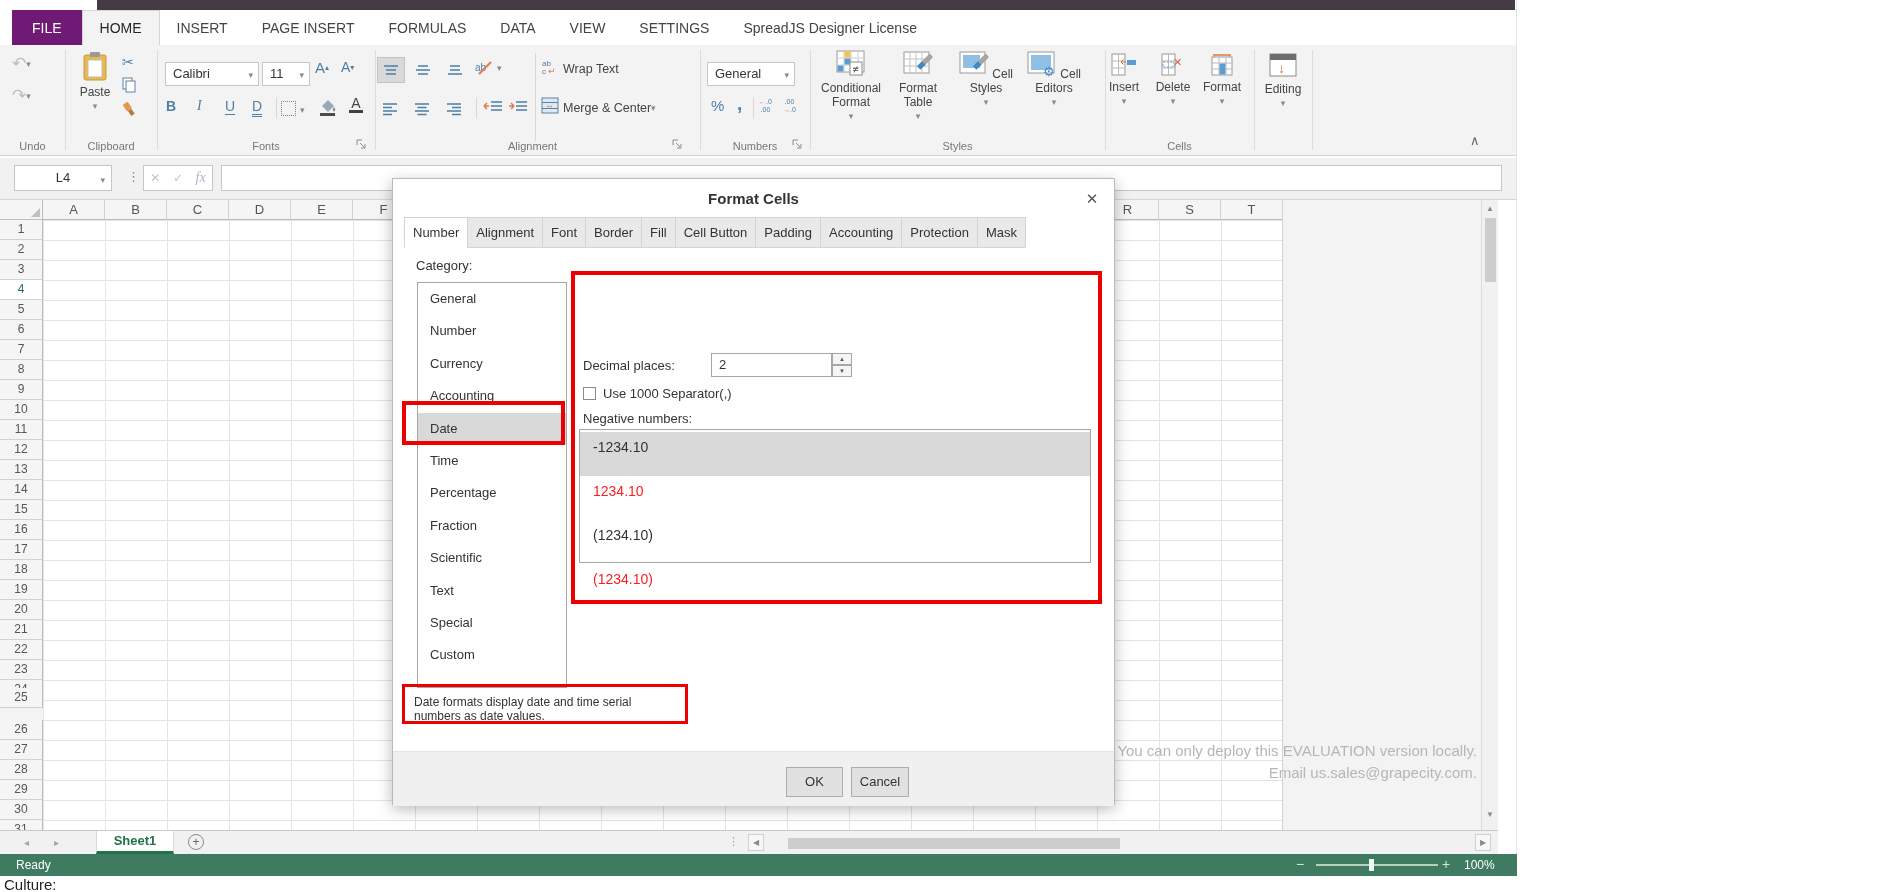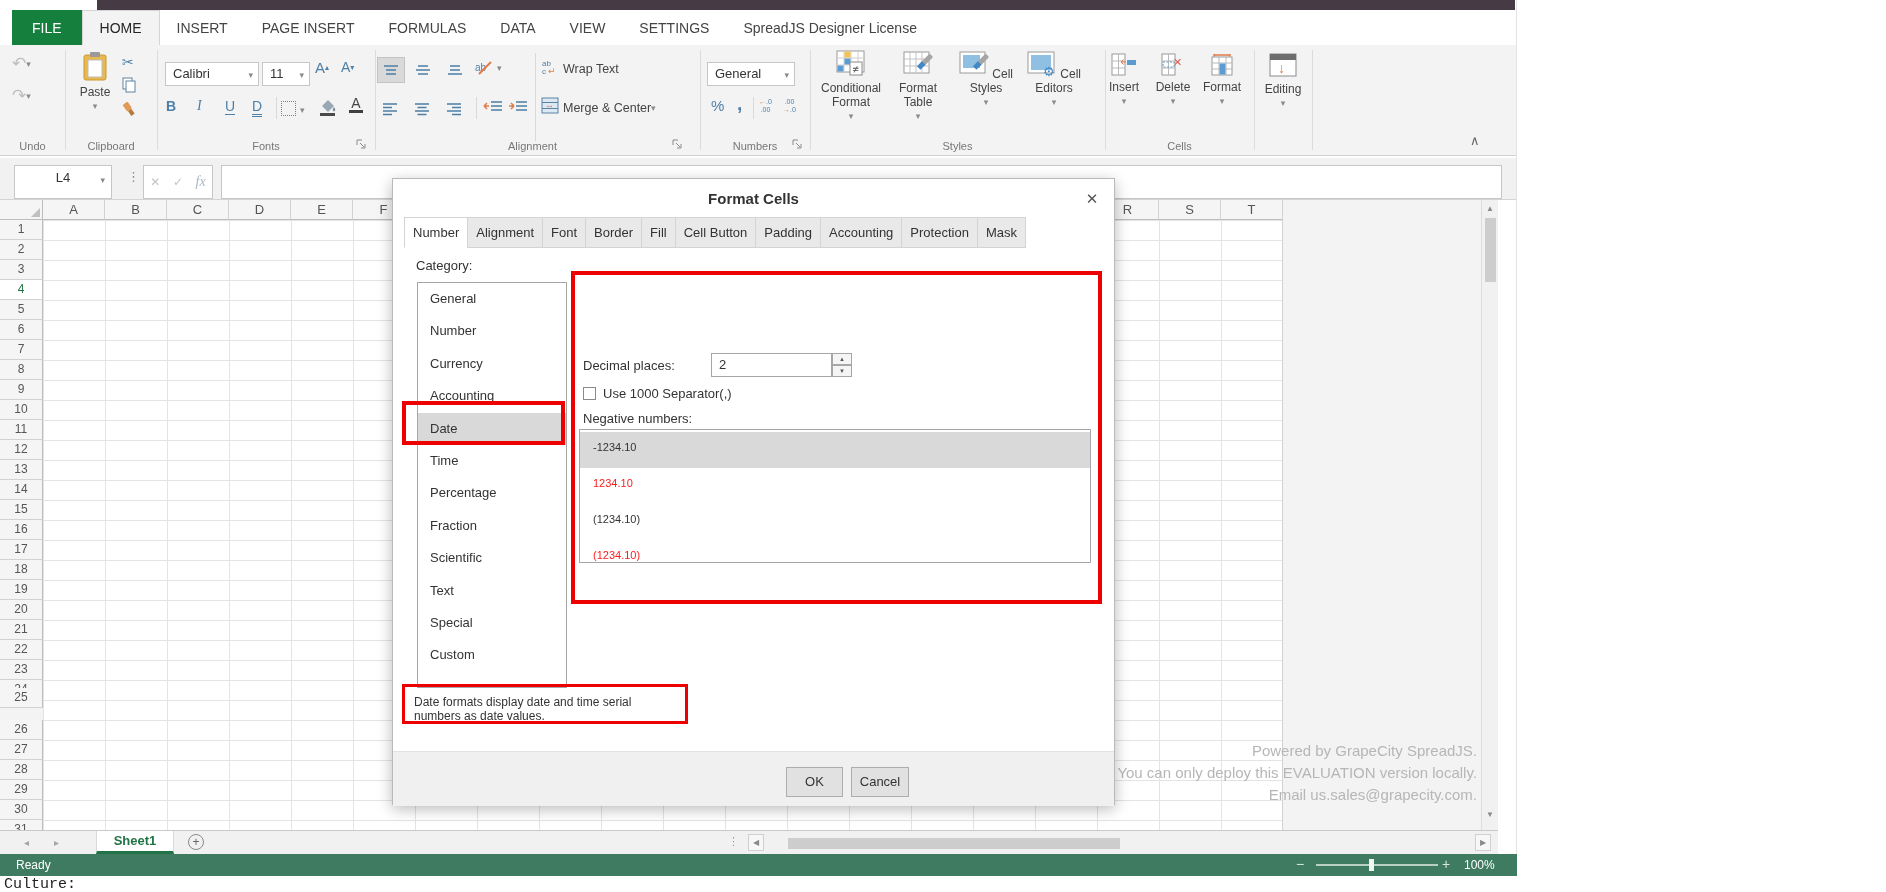--- a/index.html
+++ b/index.html
@@ -6,42 +6,42 @@
   html,body { width:1886px; height:892px; background:#fff; overflow:hidden;
     font-family:"Liberation Sans","DejaVu Sans",sans-serif; color:#444; }
   .abs { position:absolute; }
   
   #app { position:absolute; left:0; top:0; width:1517px; height:876px; background:#fff; border-right:1px solid #e4e4e4; }
   #topbar { position:absolute; left:97px; top:0; width:1418px; height:10px; background:#463a44; }
   #topnotch { position:absolute; left:397px; top:0; width:51px; height:14px; background:#463a44; }
   
   #menubar { position:absolute; left:0; top:10px; width:100%; height:35px; background:#fff; display:flex; align-items:stretch; }
   .mtab { display:flex; align-items:center; padding:0 17px; font-size:14px; color:#444; white-space:nowrap; }
-  .mtab.file { background:#15803d; color:#fff; margin-left:12px; padding:0 20px; }
+  .mtab.file { background:#701a75; color:#fff; margin-left:12px; padding:0 20px; }
   .mtab.active { background:#f3f3f3; border:1px solid #d4d4d4; border-bottom:none; color:#262626; }
   
   #ribbon { position:absolute; left:0; top:45px; width:100%; height:111px; background:#f3f3f3; border-bottom:1px solid #d2d2d2; font-size:12px; }
   .gsep { position:absolute; top:5px; height:100px; width:1px; background:#dcdcdc; }
   .glabel { position:absolute; bottom:3px; font-size:11px; color:#777; text-align:center; }
   .launcher { position:absolute; bottom:5px; width:11px; height:11px; }
   .combo { position:absolute; height:24px; background:#fff; border:1px solid #c6c6c6; font-size:13px; color:#333; line-height:22px; padding-left:7px; }
   .combo .dd { position:absolute; right:5px; top:1px; color:#8a8a8a; font-size:9px; }
   .dd { color:#8a8a8a; font-size:9px; }
   .iconbtn { position:absolute; display:flex; align-items:center; justify-content:center; }
   .blue { color:#4e7fa6; }
   .grayed { color:#bdbdbd; }
   .selbox { background:#d9d9d9; border:1px solid #c3c3c3; }
   .bigbtn { position:absolute; top:5px; width:66px; text-align:center; }
   .bigbtn .blabel { font-size:12px; color:#444; line-height:13px; margin-top:3px; }
   .bigbtn .dd { display:block; margin-top:2px; }
   .minisep { position:absolute; width:1px; background:#d9d9d9; }
   #ribbon-chevron { position:absolute; left:1470px; top:88px; font-size:13px; color:#666; }
   
   #formulabar { position:absolute; left:0; top:158px; width:100%; height:42px; background:#f1f1f1; border-bottom:1px solid #d4d4d4; }
-  .whitebox { position:absolute; background:#fff; border:1px solid #c6c6c6; height:34px; top:7px; }
+  .whitebox { position:absolute; background:#fff; border:1px solid #c6c6c6; height:26px; top:7px; }
   #namebox { left:14px; width:98px; font-size:13px; color:#333; text-align:center; line-height:24px; }
   #namebox .dd { position:absolute; right:6px; top:2px; }
   #fb-dots { position:absolute; left:127px; top:11px; color:#8a8a8a; font-size:13px; letter-spacing:0; }
   #fxbox { left:143px; width:70px; display:flex; align-items:center; justify-content:space-around; color:#c3c3c3; font-size:12px; }
   #fxbox .fx { font-family:"Liberation Serif","DejaVu Serif",serif; font-style:italic; color:#a9b7c9; font-size:14px; }
   #fbinput { left:221px; width:1281px; }
   
   #gridwrap { position:absolute; left:0; top:200px; width:1498px; height:630px; background:#f3f3f3; overflow:hidden; }
   #corner { position:absolute; left:0; top:0; width:43px; height:20px; background:#f5f5f5; border-right:1px solid #bdbdbd; border-bottom:1px solid #bdbdbd; }
   #corner:after { content:""; position:absolute; right:2px; bottom:2px; border-style:solid; border-width:0 0 9px 9px; border-color:transparent transparent #c0c0c0 transparent; }
@@ -66,21 +66,21 @@
   .harr { position:absolute; top:3px; width:16px; height:17px; border:1px solid #d0d0d0; background:#f7f7f7; color:#8a8a8a; font-size:8px; text-align:center; line-height:15px; }
   #hthumb { position:absolute; left:788px; top:7px; width:332px; height:11px; background:#cdcdcd; }
   
   #statusbar { position:absolute; left:0; top:854px; width:1517px; height:22px; background:#3e7b60; color:#fff; }
   #ready { position:absolute; left:16px; top:0; font-size:12px; line-height:22px; }
   #zoomout { position:absolute; left:1296px; top:0; font-size:14px; color:#d9e6de; line-height:20px; }
   #zoomtrack { position:absolute; left:1316px; top:10px; width:122px; height:2px; background:#b9cfc2; }
   #zoomthumb { position:absolute; left:1369px; top:5px; width:5px; height:12px; background:#f2f6f3; }
   #zoomin { position:absolute; left:1442px; top:0; font-size:14px; color:#d9e6de; line-height:20px; }
   #zoomlevel { position:absolute; left:1464px; top:0; font-size:12px; line-height:22px; }
-  #culture { position:absolute; left:4px; top:876px; font-size:15px; color:#222;font-family:Liberation Mono, monospace; }
+  #culture { position:absolute; left:4px; top:876px; font-size:15px; color:#222; }
   
   #dialog { position:absolute; left:392px; top:178px; width:723px; height:627px; background:#fff; border:1px solid #b9b9b9; box-shadow:0 4px 14px rgba(0,0,0,.28); z-index:50; }
   #dlg-title { position:absolute; left:0; top:0; width:100%; height:38px; text-align:center; font-size:15px; font-weight:600; color:#333; line-height:40px; }
   #dlg-close { position:absolute; right:12px; top:10px; width:20px; height:20px; font-size:15px; color:#555; text-align:center; line-height:20px; }
   #dlg-tabs { position:absolute; left:11px; top:38px; width:692px; height:31px; display:flex; }
   .dtab { background:#e9e9e9; border:1px solid #d4d4d4; margin-right:-1px; padding:0 8px; font-size:13px; color:#333; line-height:29px; white-space:nowrap; }
   .dtab.active { background:#fff; border-bottom-color:#fff; }
   #dlg-catlabel { position:absolute; left:23px; top:79px; font-size:13px; color:#333; }
   #dlg-catlist { position:absolute; left:24px; top:103px; width:150px; height:406px; border:1px solid #a6a6a6; background:#fff; overflow:hidden; }
   .citem { height:32.4px; line-height:32.4px; padding-left:12px; font-size:13px; color:#333; }
@@ -89,21 +89,21 @@
   #sample-fieldset legend { font-size:12px; color:#444; margin-left:6px; padding:0 3px; }
   #sample-value { position:absolute; left:10px; top:22px; font-size:13px; color:#333; }
   #dec-label { position:absolute; left:190px; top:179px; font-size:13px; color:#333; }
   #dec-input { position:absolute; left:318px; top:174px; width:121px; height:24px; border:1px solid #a6a6a6; font-size:13px; color:#333; padding-left:7px; line-height:22px; background:#fff; }
   .spin { position:absolute; left:439px; width:20px; height:12px; background:#f5f5f5; border:1px solid #a6a6a6; color:#555; font-size:6px; text-align:center; line-height:11px; }
   #spin-up { top:174px; } #spin-down { top:186px; }
   #sep-check { position:absolute; left:190px; top:208px; width:13px; height:13px; border:1px solid #8a8a8a; background:#fff; }
   #sep-label { position:absolute; left:210px; top:207px; font-size:13px; color:#333; }
   #neg-label { position:absolute; left:190px; top:232px; font-size:13px; color:#333; }
   #neg-list { position:absolute; left:186px; top:250px; width:512px; height:134px; border:1px solid #a6a6a6; background:#fff; padding-top:2px; }
-  .nitem { height:36px; line-height:31.5px; padding-left:13px; font-size:11px; color:#333; }
+  .nitem { height:44px; line-height:31.5px; padding-left:13px; font-size:14px; color:#333; }
   .nitem.sel { background:#d9d9d9; }
   .nitem.red { color:#fe1c1c; }
   #dlg-desc { position:absolute; left:21px; top:516px; width:265px; font-size:12px; color:#333; }
   #dlg-footer { position:absolute; left:0; top:572px; width:100%; height:55px; background:#f0f0f0; border-top:1px solid #e2e2e2; }
   .dlg-btn { position:absolute; top:15px; height:30px; background:#e1e1e1; border:1px solid #adadad; font-size:13px; color:#333; text-align:center; line-height:28px; }
   #btn-ok { left:393px; width:57px; }
   #btn-cancel { left:458px; width:58px; }
   
   .redbox { position:absolute; border:4px solid #ec0000; background:transparent; z-index:60; pointer-events:none; }
   #red-date { left:9px; top:222px; width:163px; height:44px; }
@@ -474,21 +474,20 @@
         <div class="rowhdr" style="top: 488px;">25</div>
         <div class="rowhdr" style="top: 520px;">26</div>
         <div class="rowhdr" style="top: 540px;">27</div>
         <div class="rowhdr" style="top: 560px;">28</div>
         <div class="rowhdr" style="top: 580px;">29</div>
         <div class="rowhdr" style="top: 600px;">30</div>
         <div class="rowhdr" style="top: 620px;">31</div>
       </div>
     <div id="cells"></div>
     <div id="watermark">
-        <div>Powered by GrapeCity SpreadJS.</div>
         <div>You can only deploy this EVALUATION version locally.</div>
         <div>Email us.sales@grapecity.com.</div>
       </div>
     <div id="vscroll">
       <div class="scrollarrow" style="top:4px;">▲</div>
       <div id="vthumb"></div>
       <div class="scrollarrow" style="top:610px;">▼</div>
     </div>
   </div>
 

